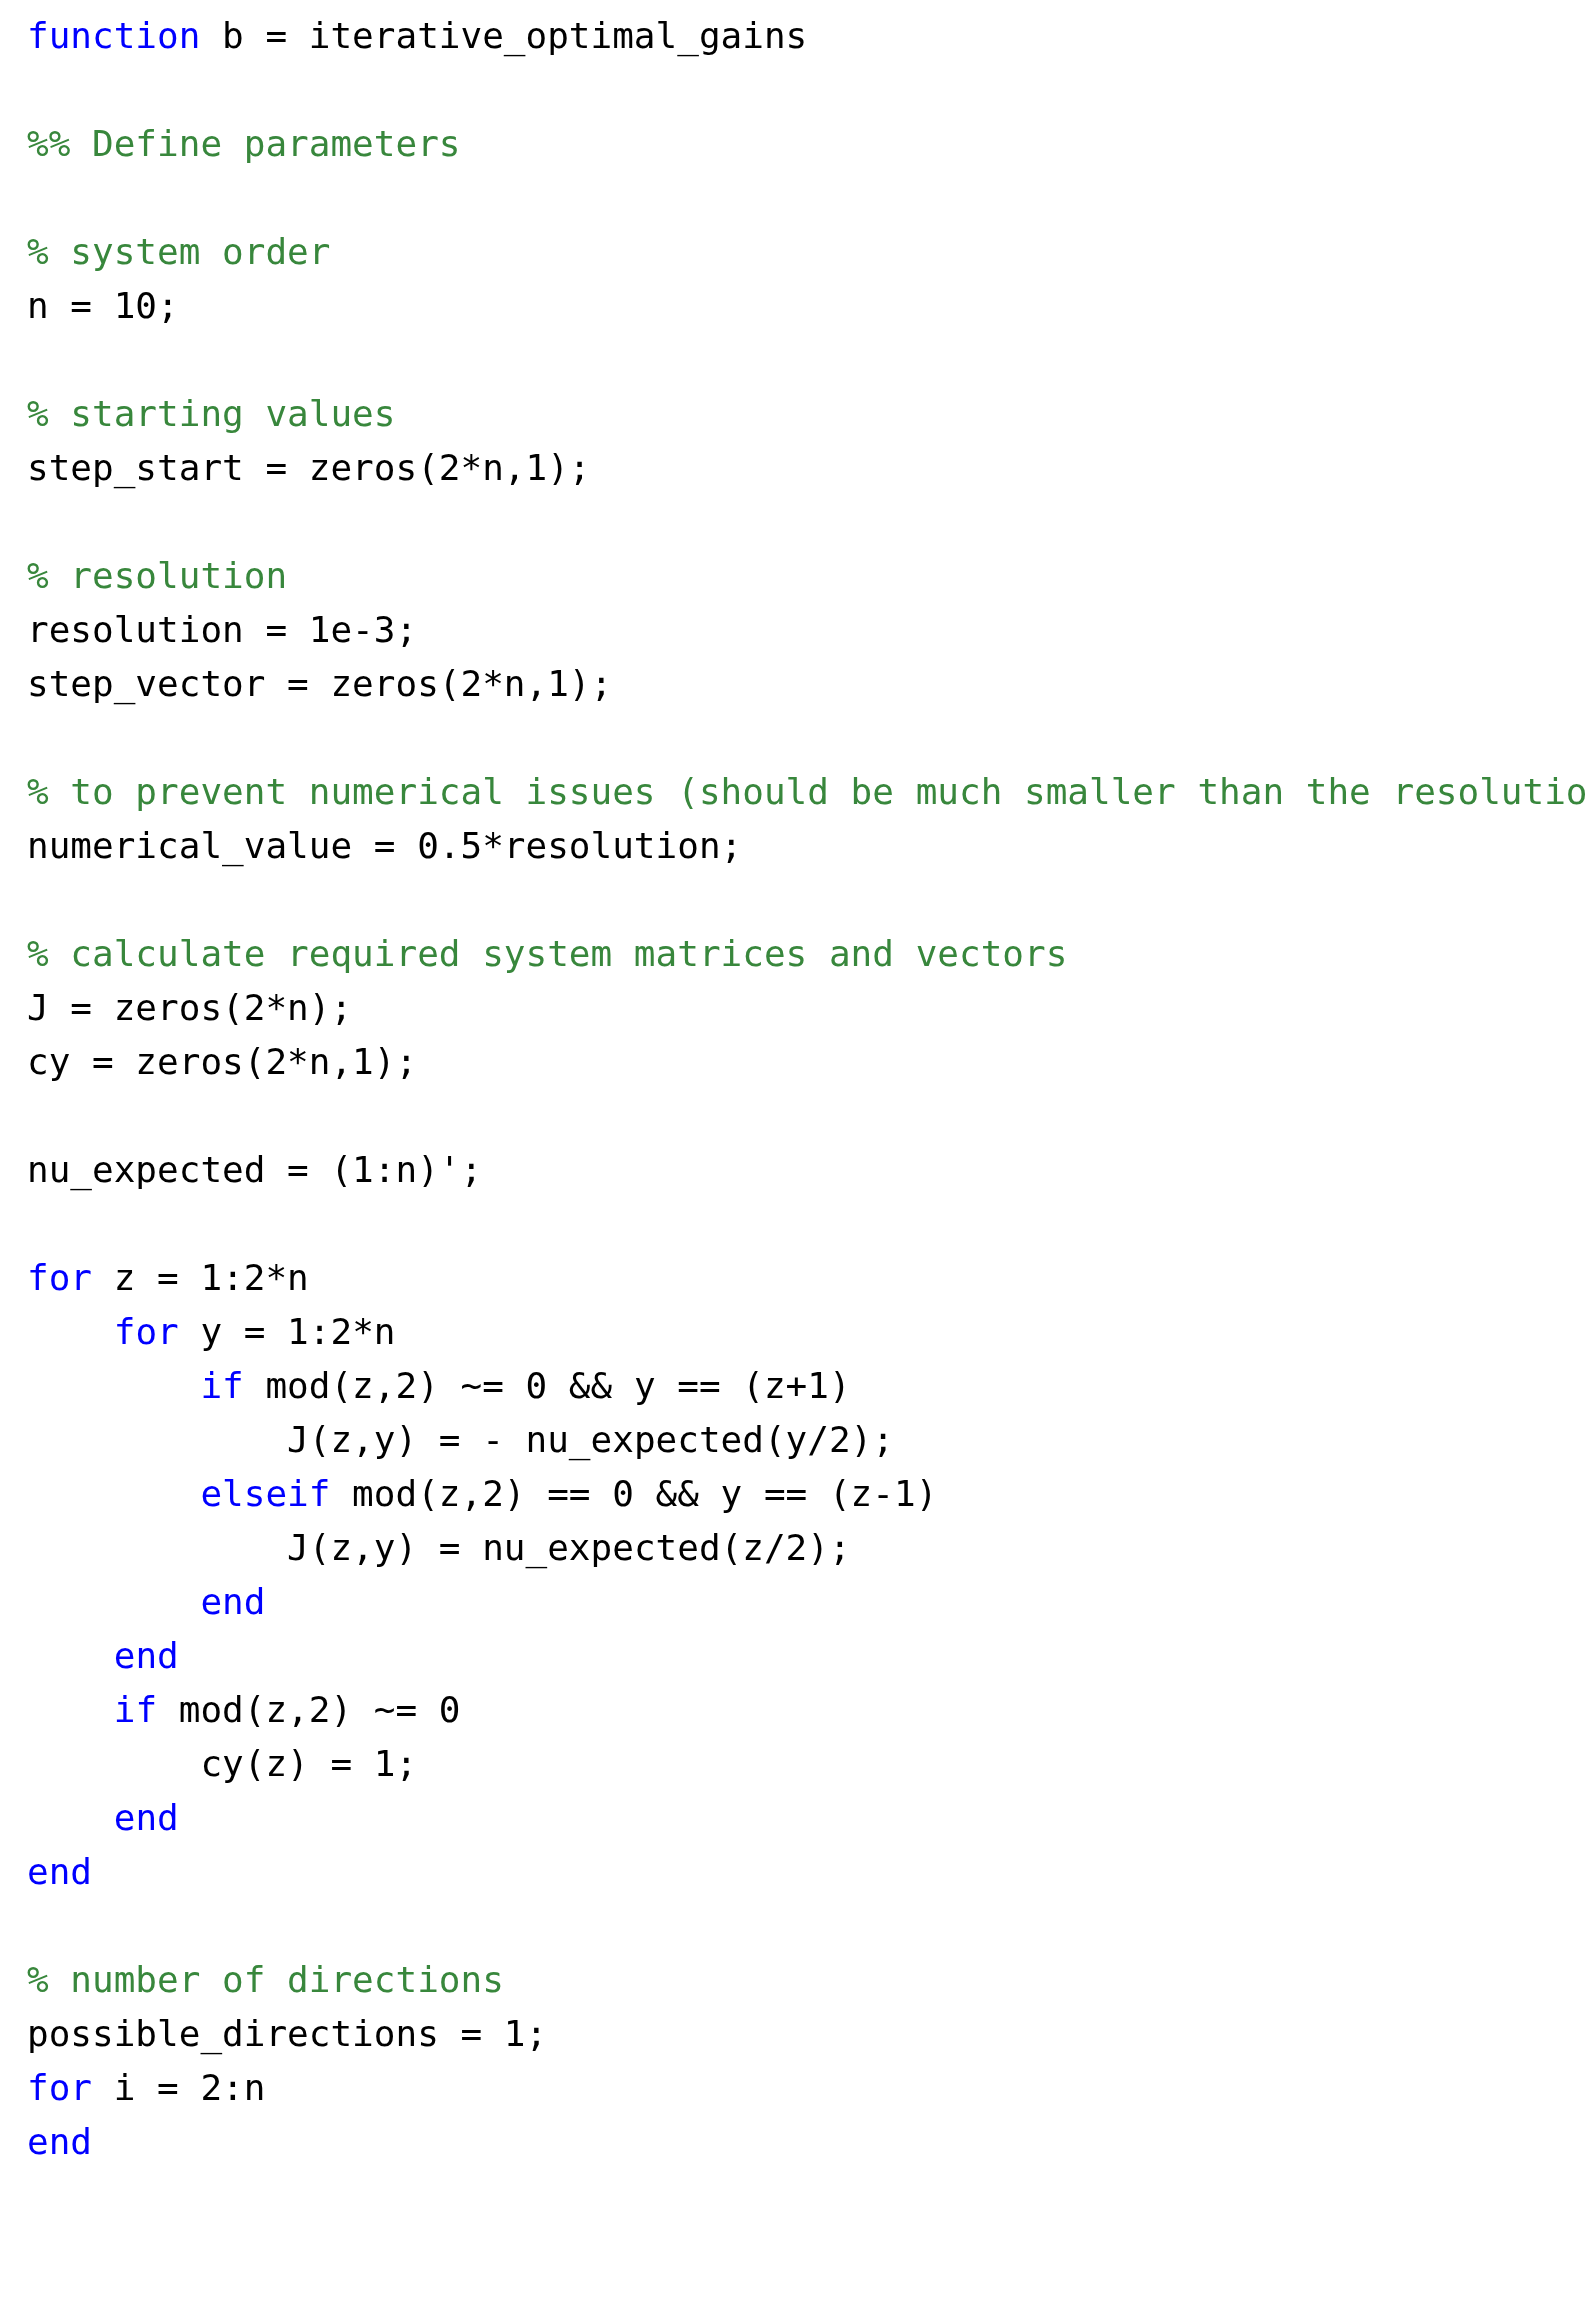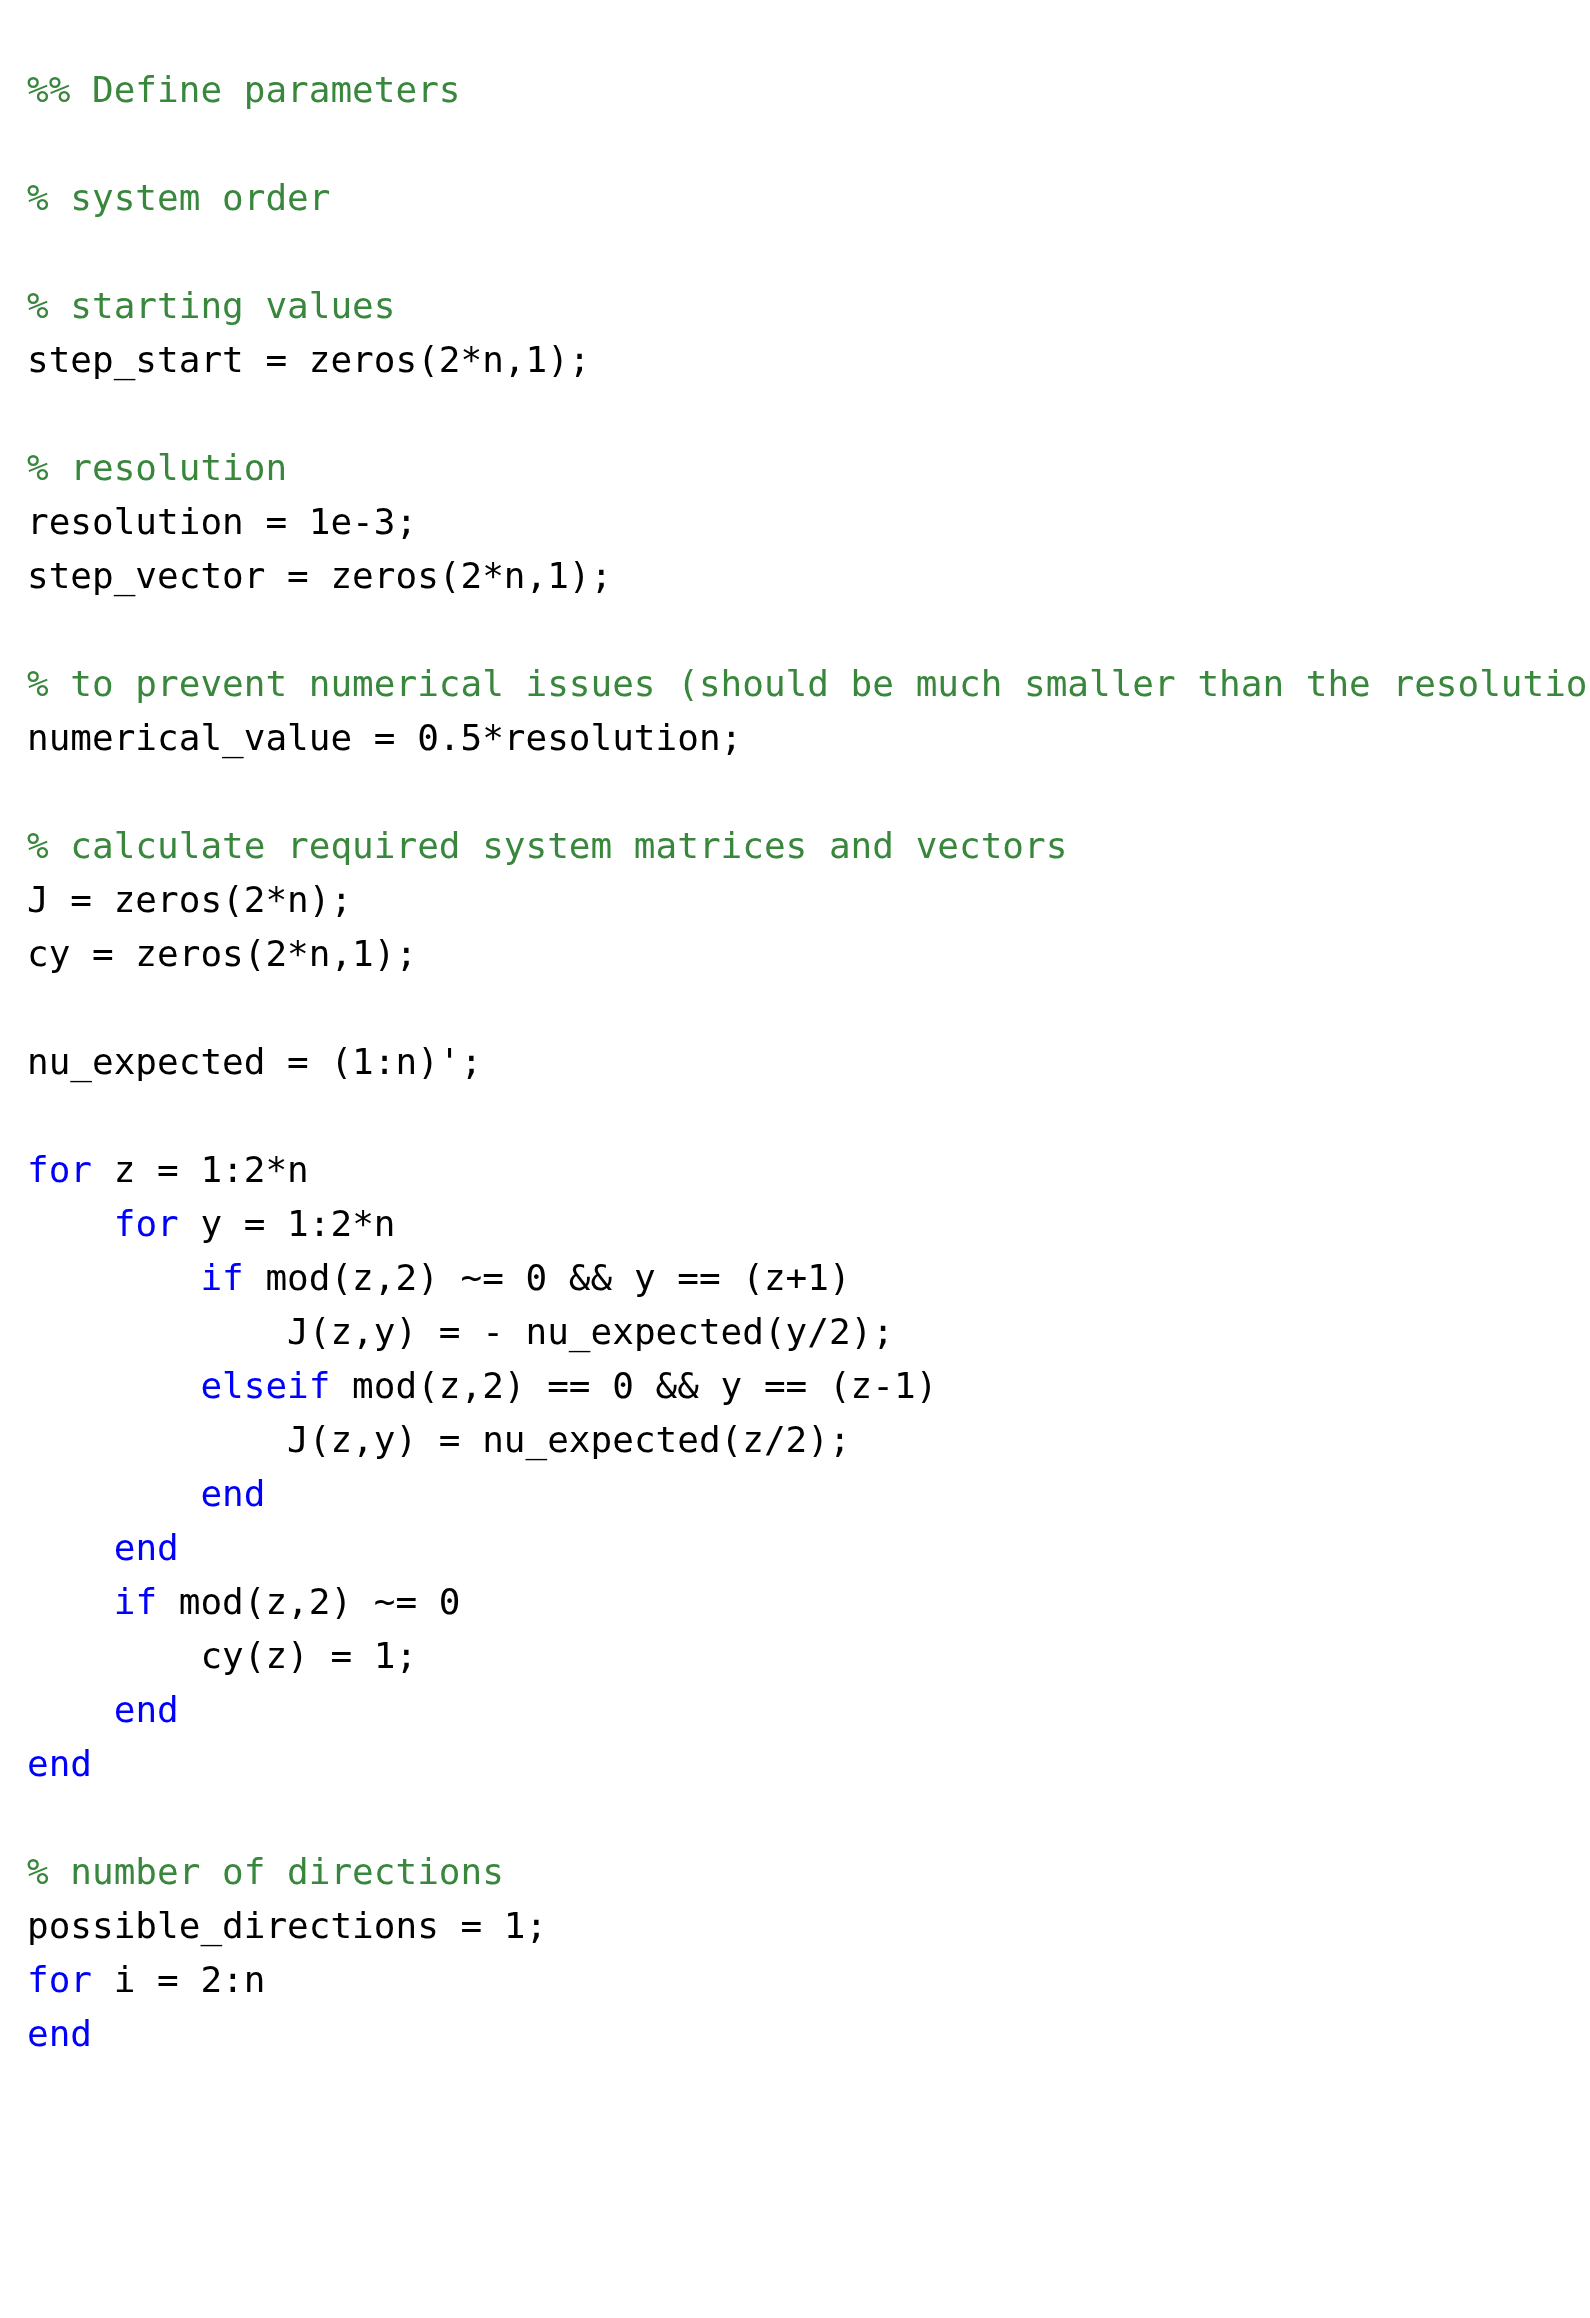--- a/index.html
+++ b/index.html
@@ -47,24 +47,26 @@
   }
 
   .kw      { color: #0000ff; }
   .comment { color: #38873c; }
   .plain   { color: #000000; }
 </style>
 </head>
 <body>
 
 <div id="listing">
+    <div class="code-line"><span class="tok kw">function</span><span class="tok plain"> b = iterative_optimal_gains</span></div>
     <div class="code-line blank">&nbsp;</div>
     <div class="code-line"><span class="tok comment">%% Define parameters</span></div>
     <div class="code-line blank">&nbsp;</div>
     <div class="code-line"><span class="tok comment">% system order</span></div>
+    <div class="code-line"><span class="tok plain">n = 10;</span></div>
     <div class="code-line blank">&nbsp;</div>
     <div class="code-line"><span class="tok comment">% starting values</span></div>
     <div class="code-line"><span class="tok plain">step_start = zeros(2*n,1);</span></div>
     <div class="code-line blank">&nbsp;</div>
     <div class="code-line"><span class="tok comment">% resolution</span></div>
     <div class="code-line"><span class="tok plain">resolution = 1e-3;</span></div>
     <div class="code-line"><span class="tok plain">step_vector = zeros(2*n,1);</span></div>
     <div class="code-line blank">&nbsp;</div>
     <div class="code-line"><span class="tok comment">% to prevent numerical issues (should be much smaller than the resolution)</span></div>
     <div class="code-line"><span class="tok plain">numerical_value = 0.5*resolution;</span></div>

